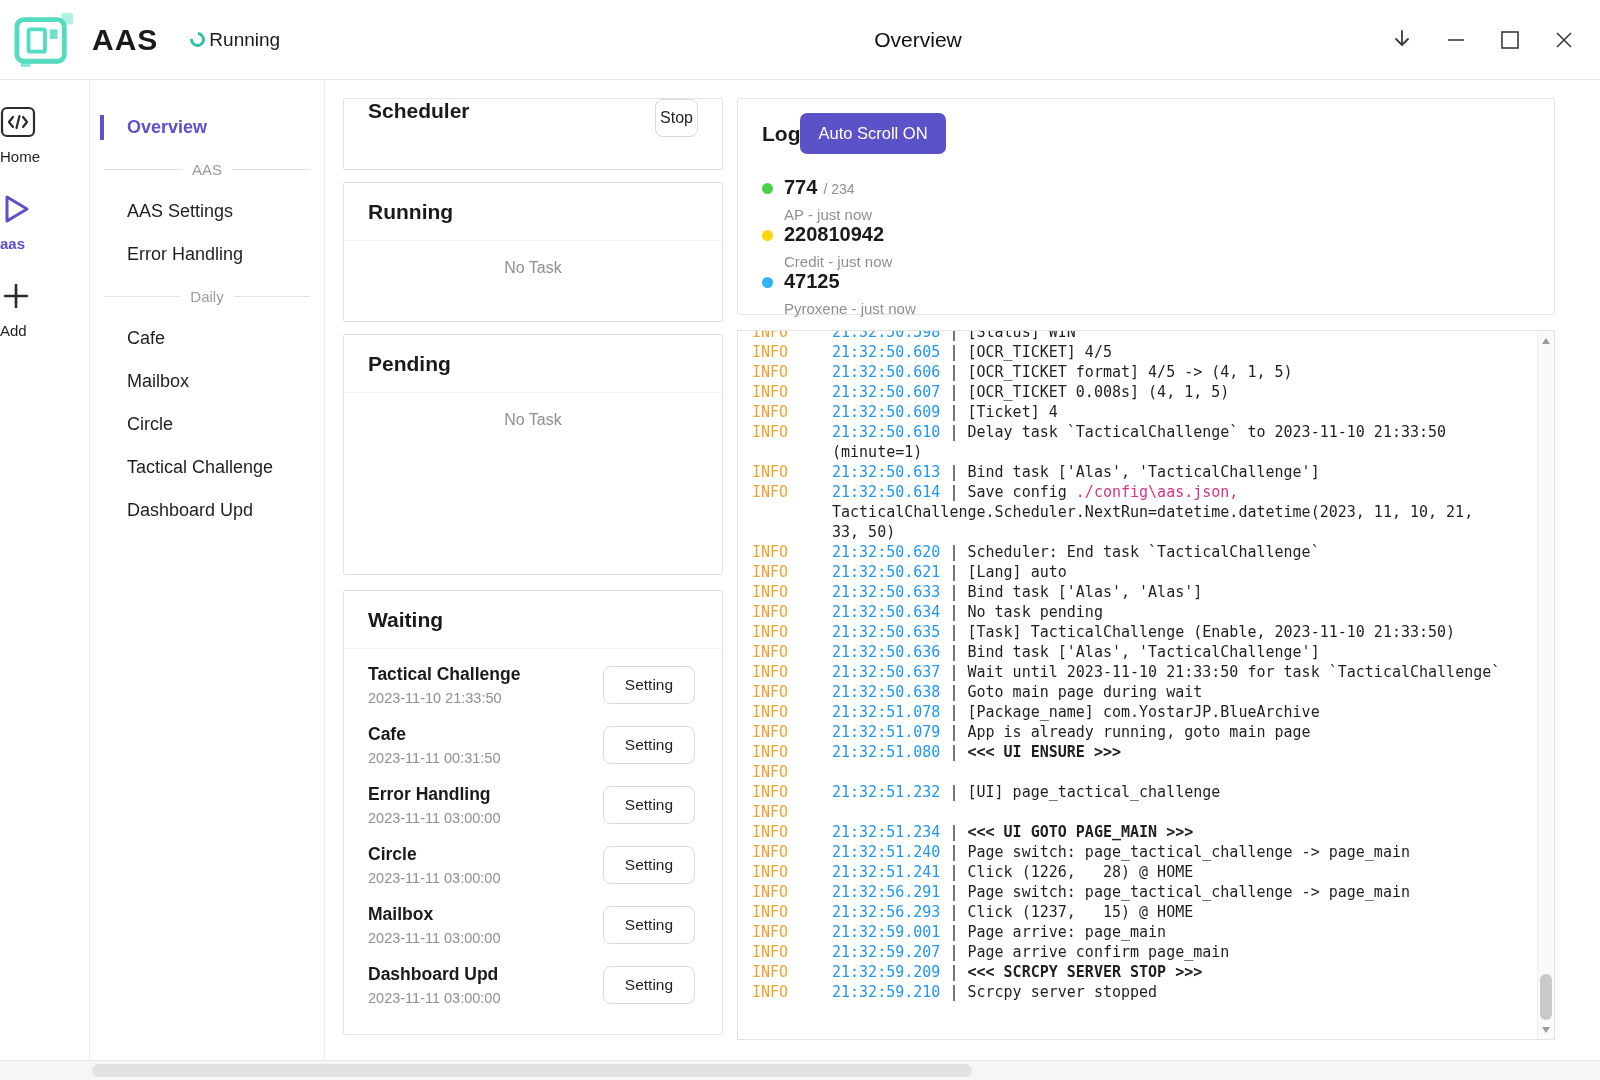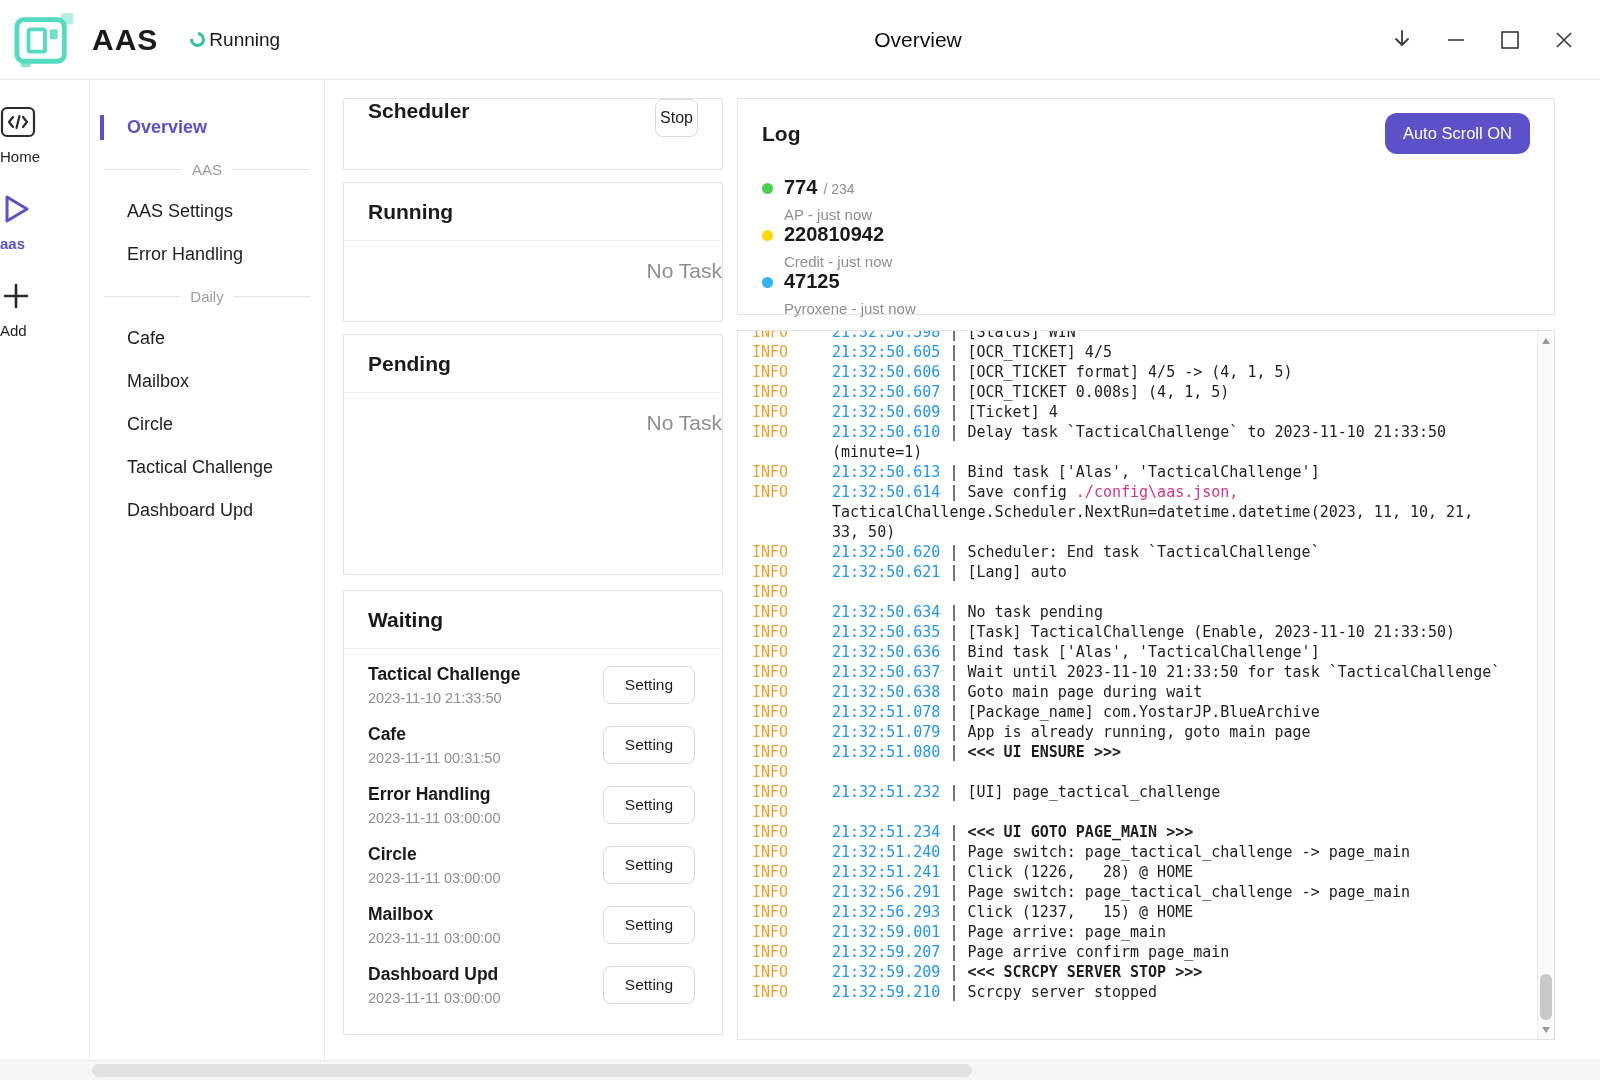--- a/index.html
+++ b/index.html
@@ -57,32 +57,32 @@
   .card-title{font-size:21px;font-weight:bold;}
   .btn-outline{background:#fff;border:1px solid #d9d9d9;border-radius:8px;font-size:16px;
     padding:9px 4px;cursor:pointer;color:#1f1f1f;}
 
   .sched-card{height:72px;margin-bottom:12px;}
   .sched-header{height:100%;display:flex;align-items:flex-start;justify-content:space-between;padding:0 24px;}
 
   .running-card{height:140px;margin-bottom:12px;}
   .pending-card{height:241px;margin-bottom:15px;}
   .card-head2{height:58px;display:flex;align-items:center;padding:0 24px;border-bottom:1px solid #f0f0f0;}
-  .empty-text{text-align:right;color:var(--gray-text);padding-top:18px;font-size:21px;}
+  .empty-text{text-align:center;color:var(--gray-text);padding-top:18px;font-size:16px;}
 
   .waiting-card{height:445px;}
   .task-list{padding:6px 27px 0 24px;}
   .task-row{display:flex;align-items:center;justify-content:space-between;padding:9px 0;}
   .task-name{font-size:17.5px;font-weight:bold;}
   .task-time{font-size:14.5px;color:var(--gray-text);margin-top:5px;}
   .setting-btn{min-width:92px;text-align:center;font-size:15.5px;}
 
   .log-card{height:217px;margin-bottom:15px;}
-  .log-header{display:flex;align-items:center;justify-content:space-between;padding:14px 24px 8px;}
-  .autoscroll-btn{background:var(--accent);color:#fff;border:none;border-radius:12px;
+  .log-header{display:flex;align-items:center;padding:14px 24px 8px;}
+  .autoscroll-btn{background:var(--accent);color:#fff;border:none;border-radius:7px;
     font-size:16.5px;padding:11px 18px;cursor:pointer;}
   .log-stats{display:flex;padding:14px 24px;flex-direction:column;}
   .stat{width:196px;display:flex;gap:11px;}
   .dot{width:11px;height:11px;border-radius:50%;margin-top:7px;flex:none;}
   .stat-value-row{display:flex;align-items:baseline;}
   .stat-value{font-size:20px;font-weight:bold;}
   .stat-suffix{font-size:14px;color:var(--gray-text);margin-left:6px;}
   .stat-label{font-size:15px;color:var(--gray-text);margin-top:7px;}
 
   .log-panel{position:relative;height:710px;border:1px solid var(--border);overflow:hidden;
@@ -358,20 +358,21 @@
             <div class="log-line">
               <span class="log-level">INFO</span>
               <span class="log-body"><span class="log-time">21:32:50.620</span><span class="log-sep"> | </span><span class="log-msg">Scheduler: End task `TacticalChallenge`</span></span>
             </div>
             <div class="log-line">
               <span class="log-level">INFO</span>
               <span class="log-body"><span class="log-time">21:32:50.621</span><span class="log-sep"> | </span><span class="log-msg">[Lang] auto</span></span>
             </div>
             <div class="log-line">
               <span class="log-level">INFO</span>
+              <span class="log-body"><span class="log-time">21:32:50.633</span><span class="log-sep"> | </span><span class="log-msg">Bind task ['Alas', 'Alas']</span></span>
             </div>
             <div class="log-line">
               <span class="log-level">INFO</span>
               <span class="log-body"><span class="log-time">21:32:50.634</span><span class="log-sep"> | </span><span class="log-msg">No task pending</span></span>
             </div>
             <div class="log-line">
               <span class="log-level">INFO</span>
               <span class="log-body"><span class="log-time">21:32:50.635</span><span class="log-sep"> | </span><span class="log-msg">[Task] TacticalChallenge (Enable, 2023-11-10 21:33:50)</span></span>
             </div>
             <div class="log-line">

